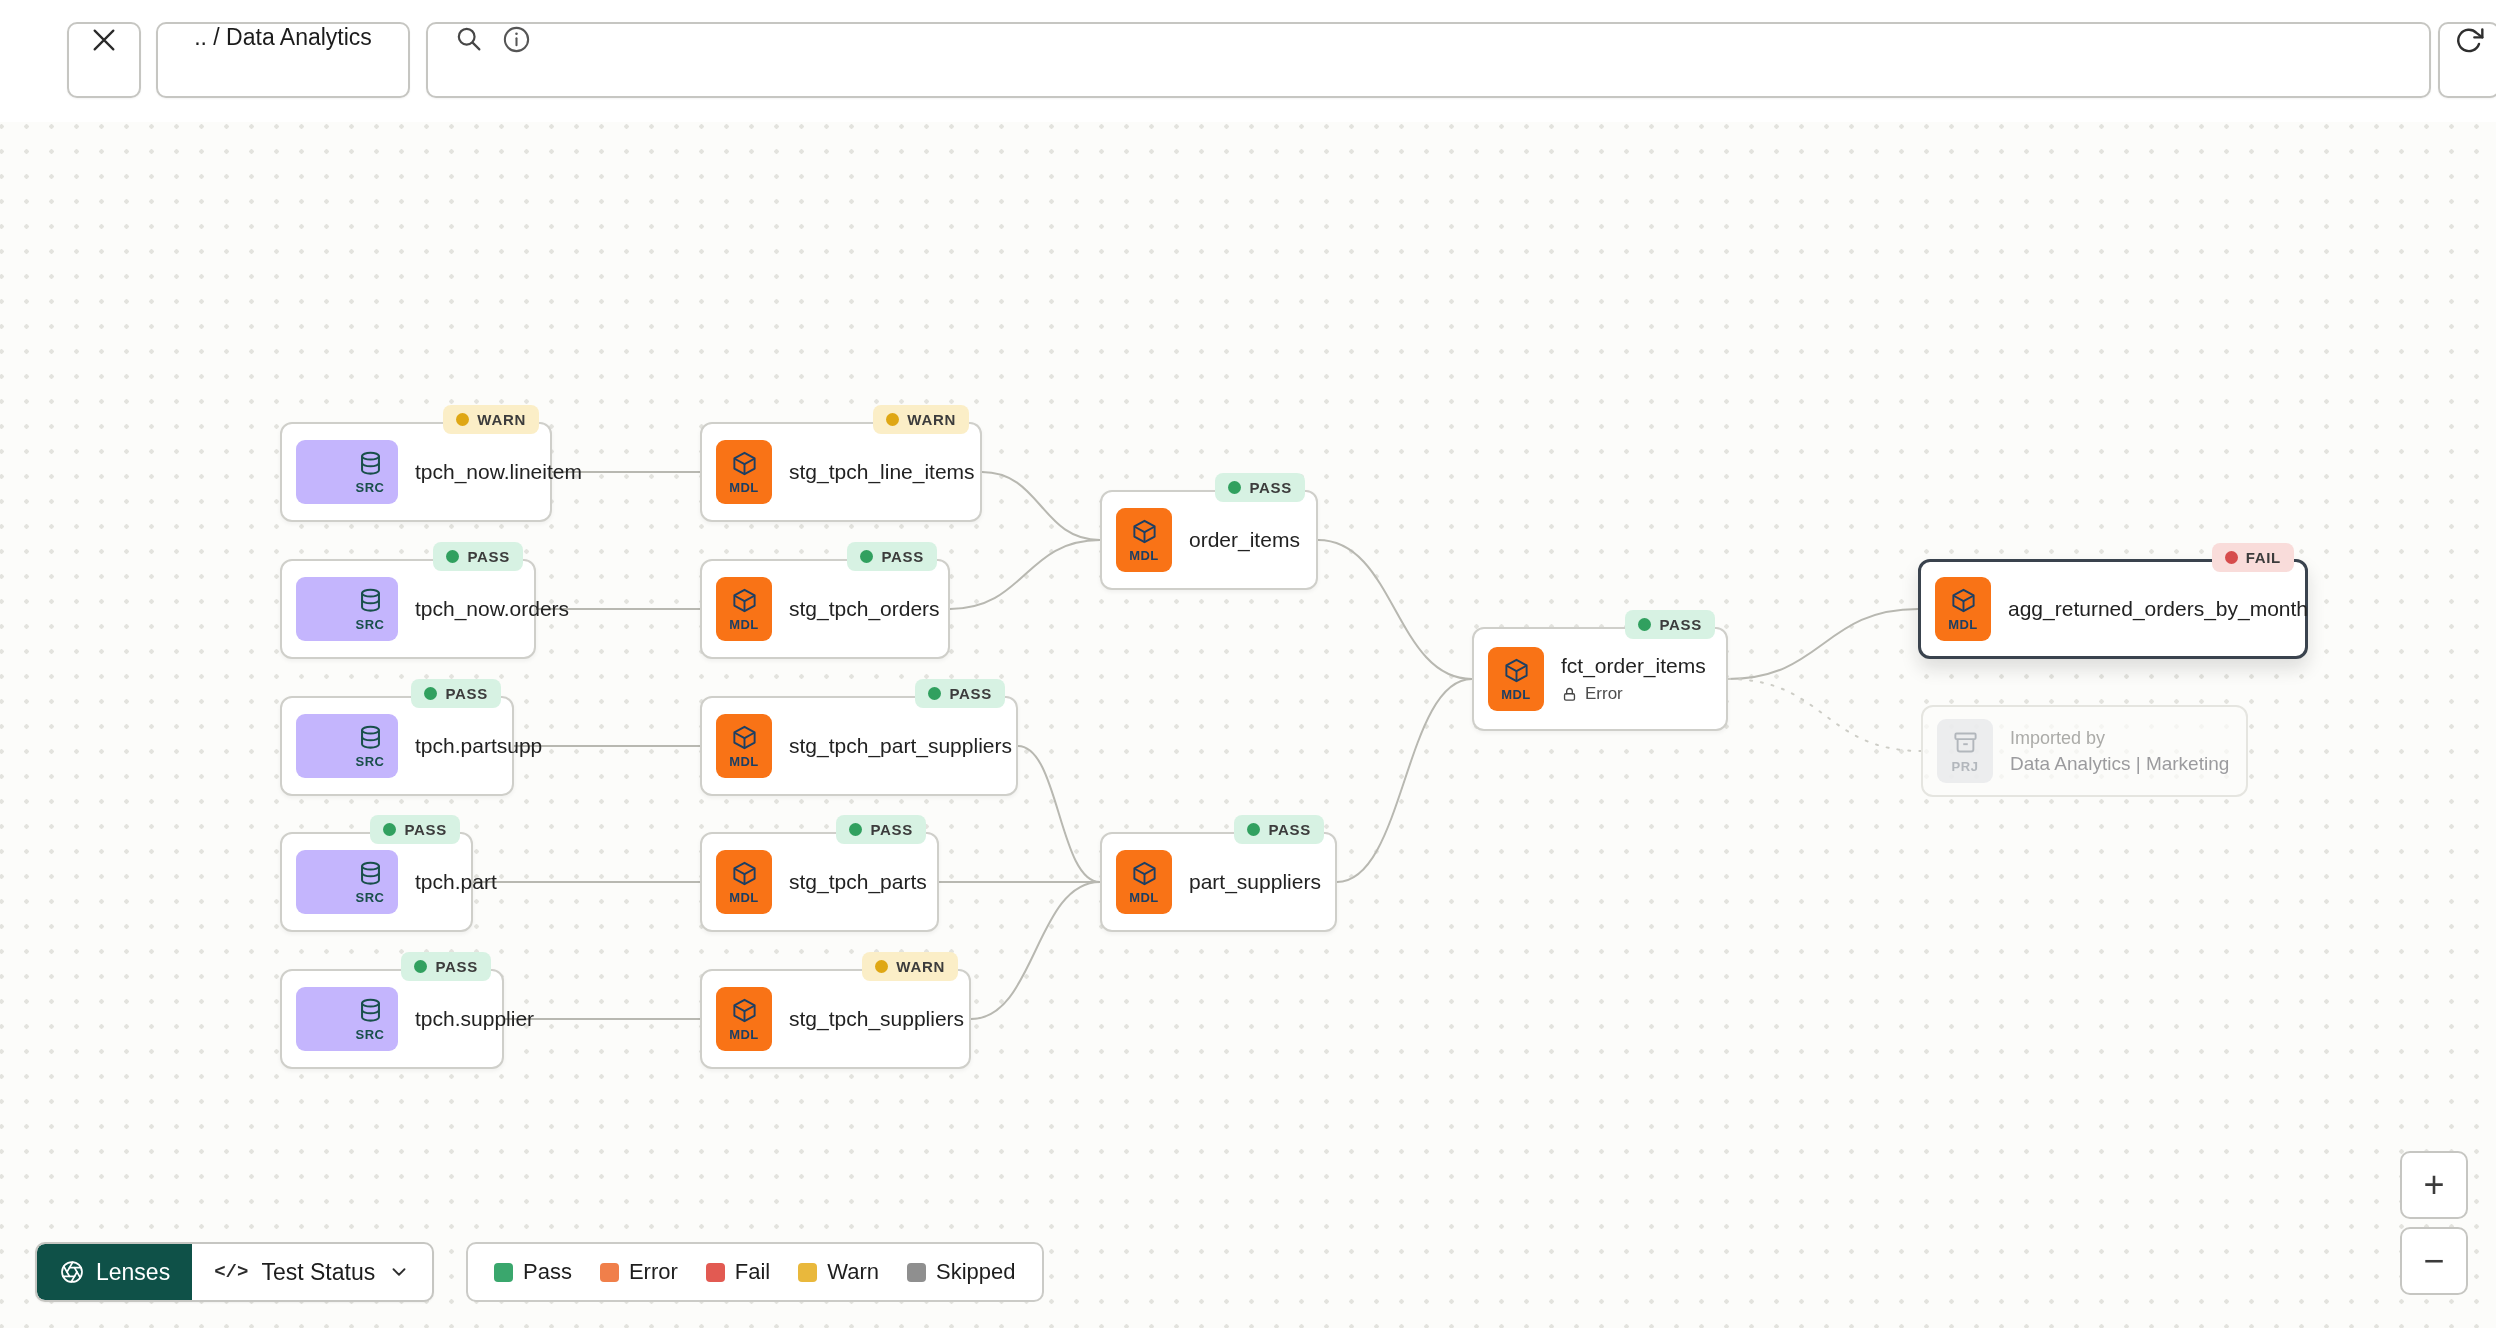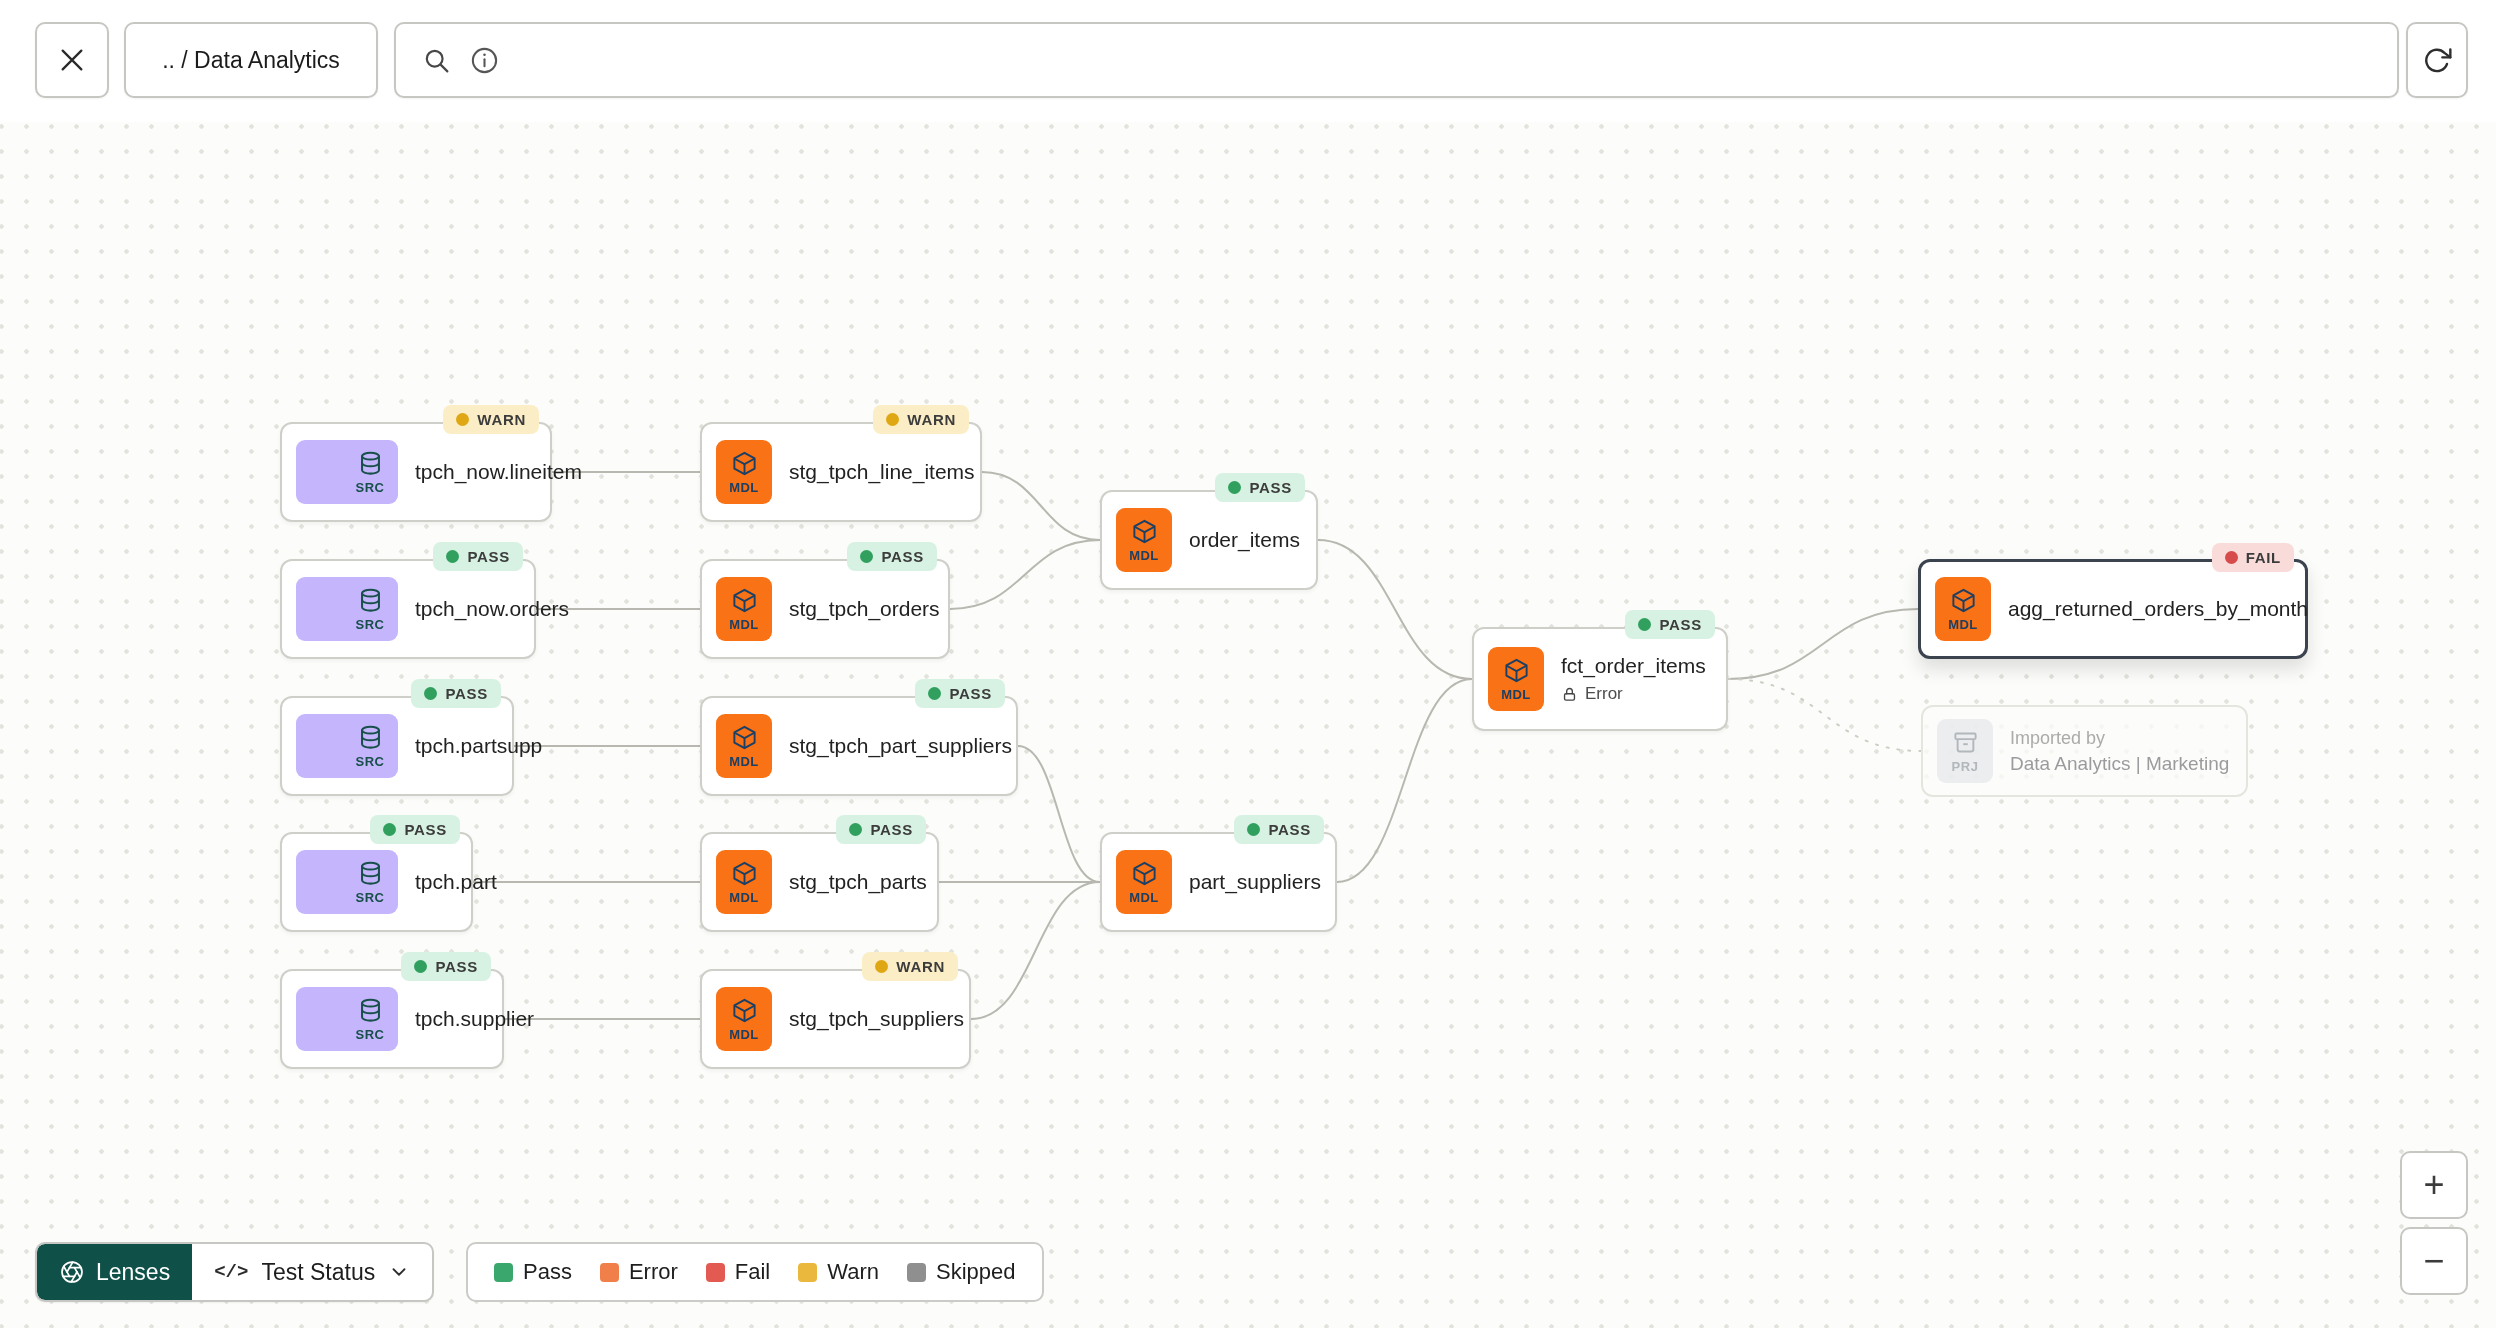--- a/index.html
+++ b/index.html
@@ -15,22 +15,23 @@
     background-image:radial-gradient(circle,#e3e3de 2px,transparent 2.4px);
     background-size:25px 25px;
     background-position:14px 14px;
   }
   .header{
     position:absolute;top:0;left:0;right:0;height:122px;background:#ffffff;
   }
   .btn{
     position:absolute;background:#fff;border:2px solid #c6c6c2;border-radius:10px;
     box-shadow:0 1px 2px rgba(0,0,0,.05);
-    display:flex;align-items:center;justify-content:center;box-sizing:border-box;
+    display:flex;align-items:flex-start;justify-content:center;box-sizing:border-box;
     cursor:pointer;
+    margin-left:32px;
   }
   .close-btn{left:35px;top:22px;width:74px;height:76px;}
   .crumb-btn{left:124px;top:22px;width:254px;height:76px;font-size:23px;color:#1c1c1c;}
   .search-box{
     left:394px;top:22px;width:2005px;height:76px;
     justify-content:flex-start;padding:0 26px;gap:18px;
   }
   .search-box input{
     border:none;outline:none;flex:1;font-size:24px;color:#161616;
     font-family:"Liberation Sans",sans-serif;background:transparent;

